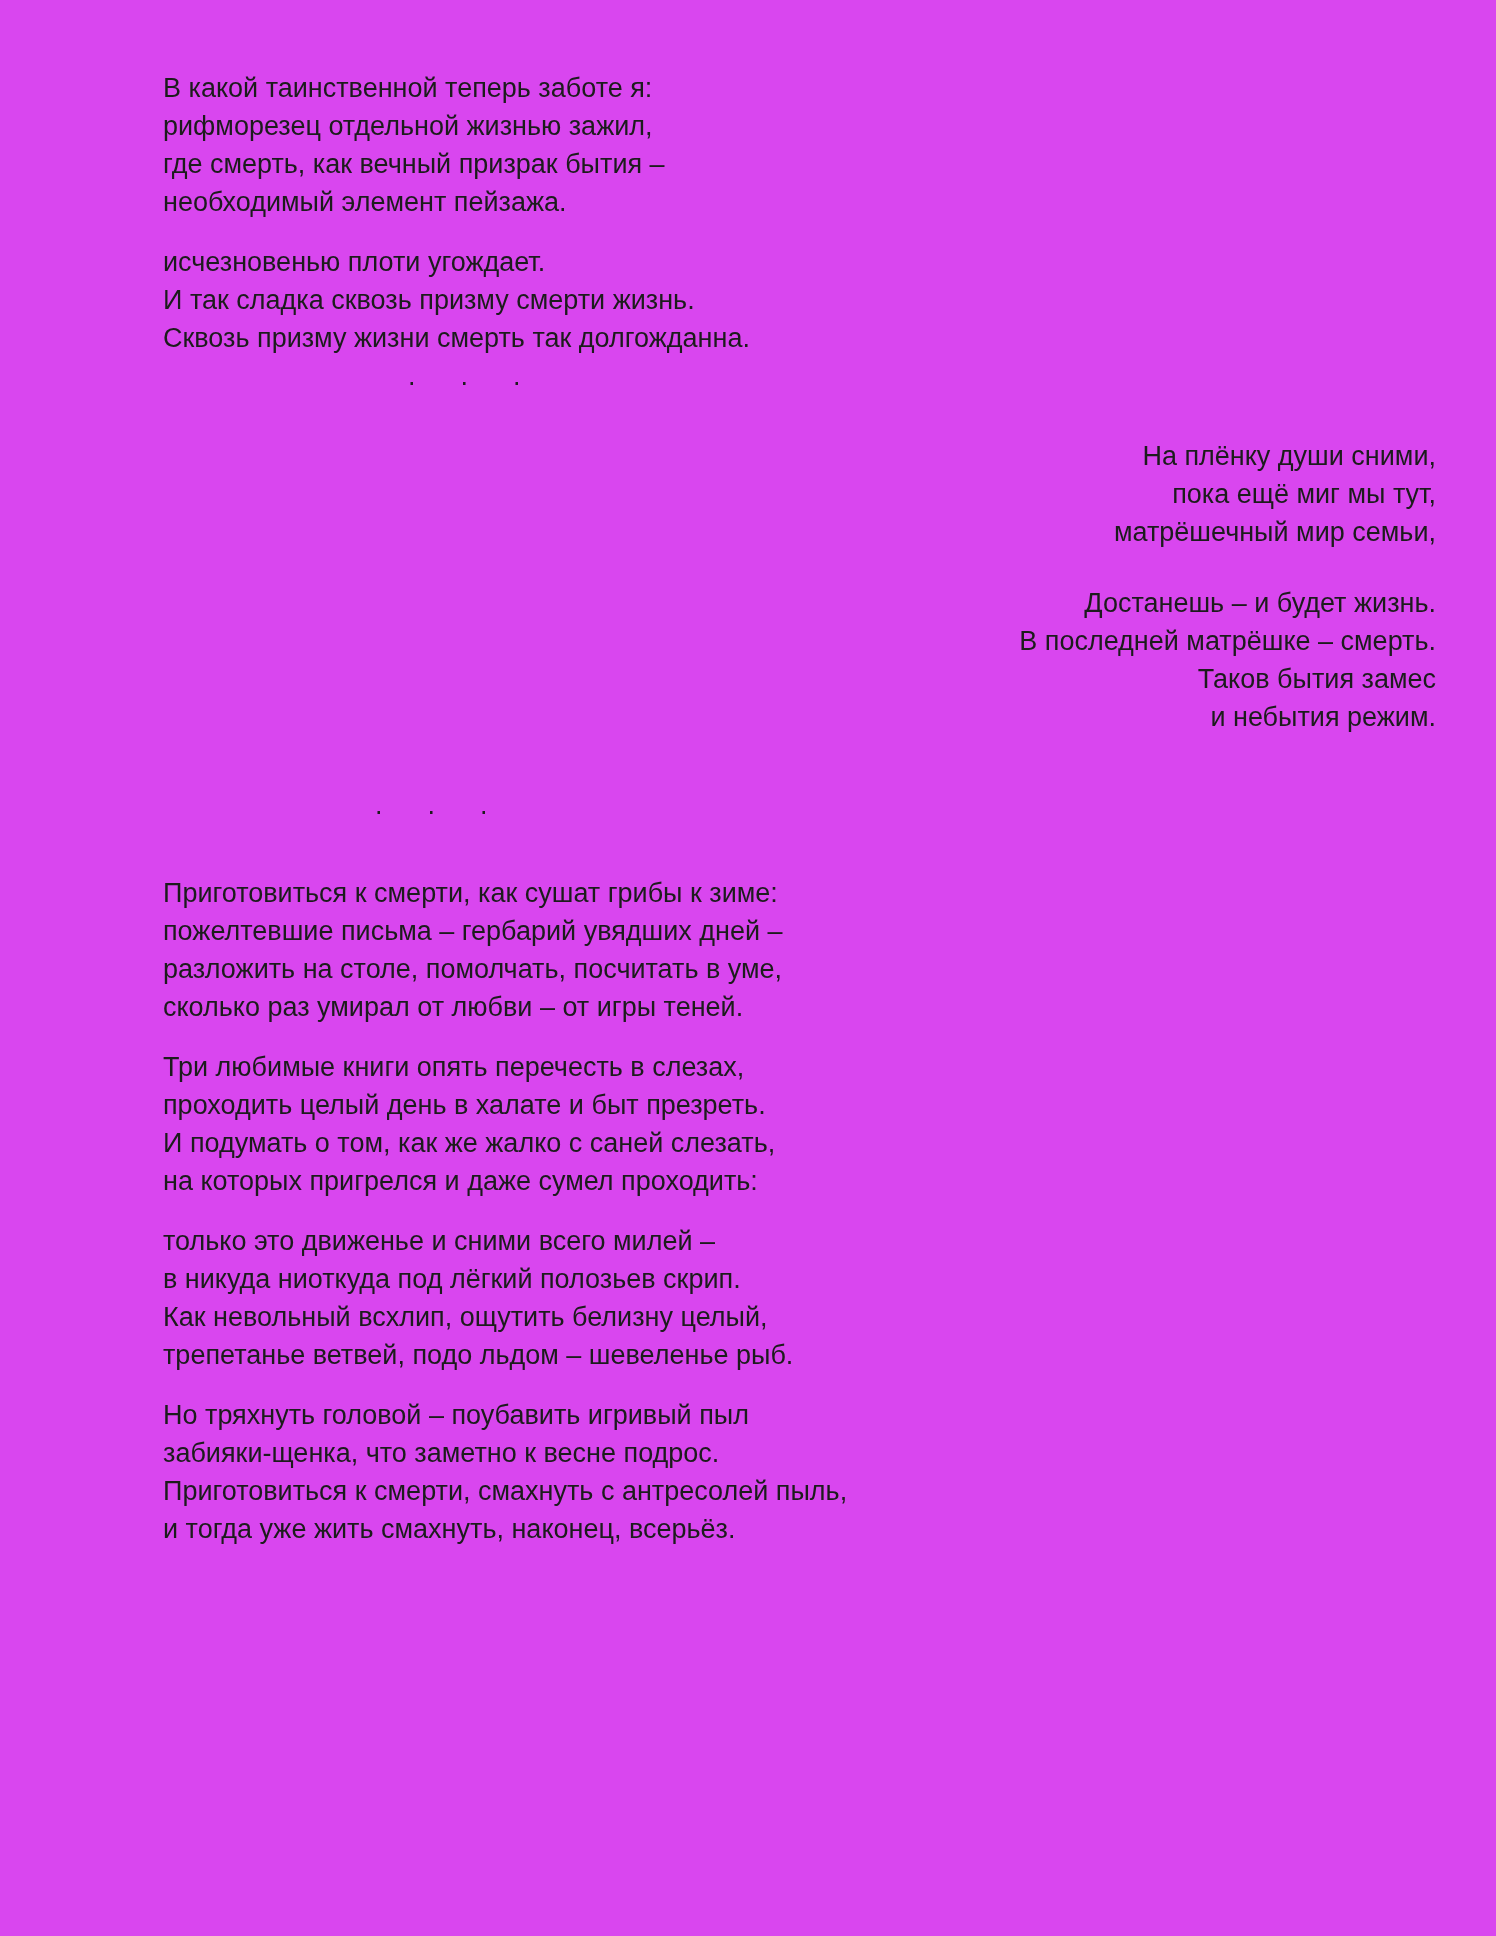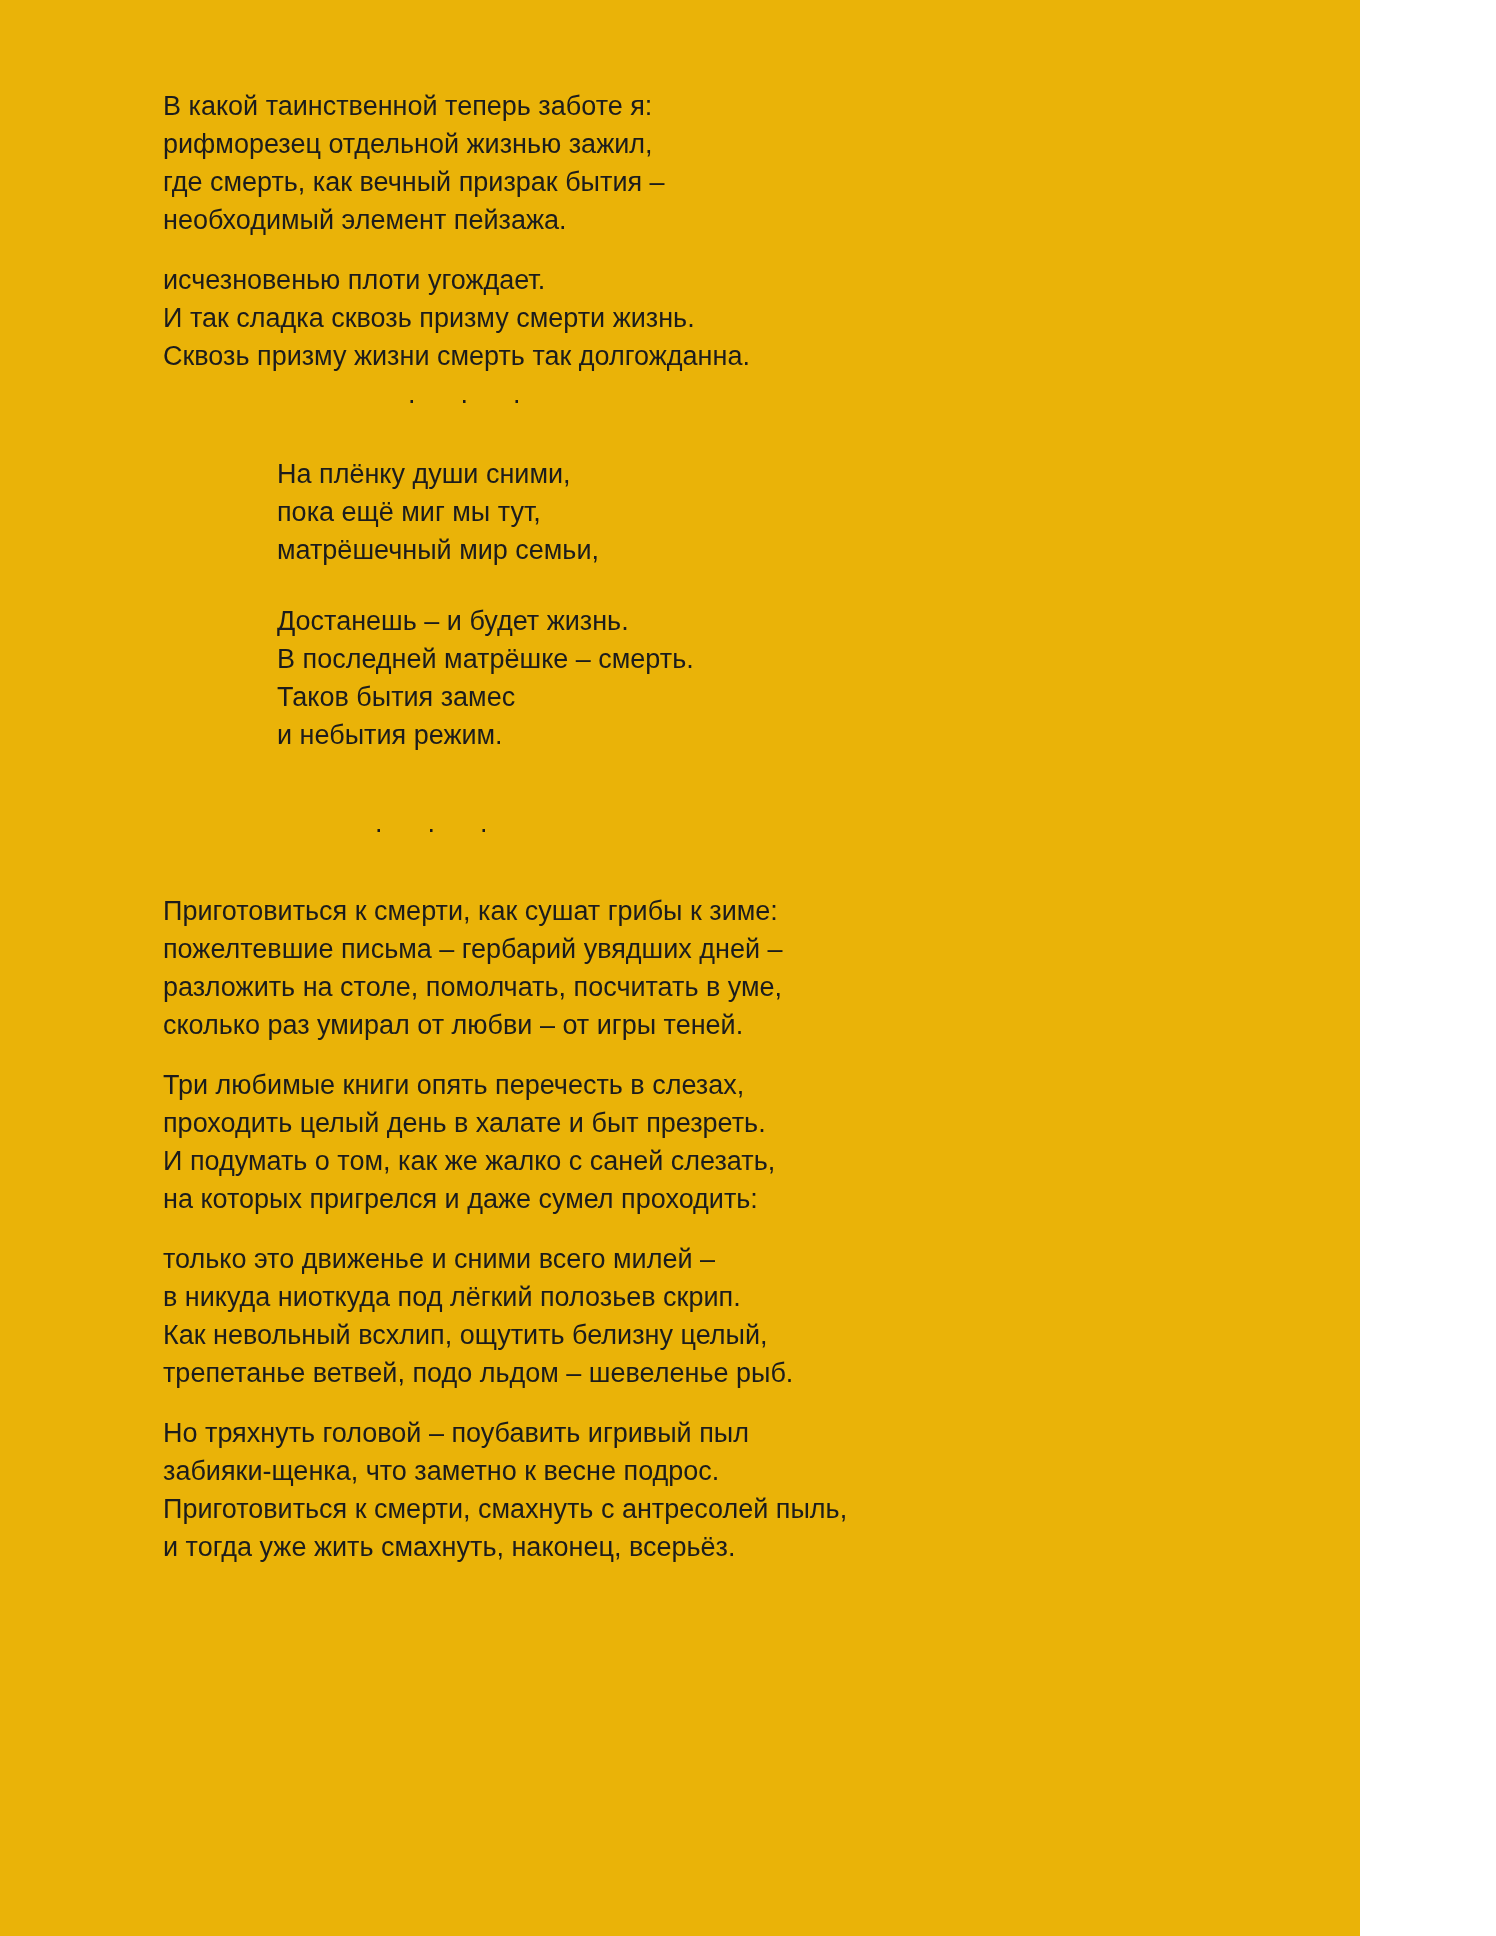--- a/index.html
+++ b/index.html
@@ -2,42 +2,43 @@
 <html lang="ru"><head>
 <meta charset="utf-8">
 <style>
   html, body {
     margin: 0;
     padding: 0;
     background: #ffffff;
   }
   .page {
     position: relative;
-    width: 1360px;
+    width: 1496px;
     height: 1936px;
     box-sizing: border-box;
-    background: #eab308;
+    background: #d946ef;
     overflow: hidden;
-    padding: 87px 60px 0 163px;
+    padding: 69px 60px 0 163px;
     font-family: "Liberation Sans", "DejaVu Sans", sans-serif;
     font-size: 27px;
     line-height: 38px;
     color: #1c1c1c;
   }
   .stanza {
     margin: 0 0 22px 0;
     padding: 0;
   }
   .stanza .line {
     display: block;
     white-space: pre;
   }
   .stanza.indent {
-    margin-left: 114px;
+    margin-left: 79px;
     margin-bottom: 33px;
+    text-align: right;
   }
   .separator {
     margin: 0 0 42px 0;
     padding: 0;
     word-spacing: 15px;
     white-space: pre;
   }
   .sep-1 {
     margin-top: -22px;
     margin-left: 245px;

